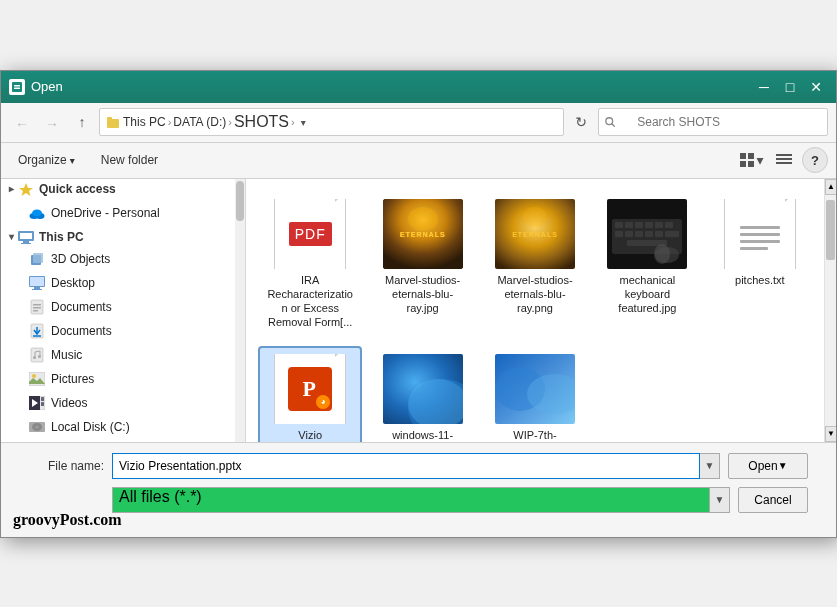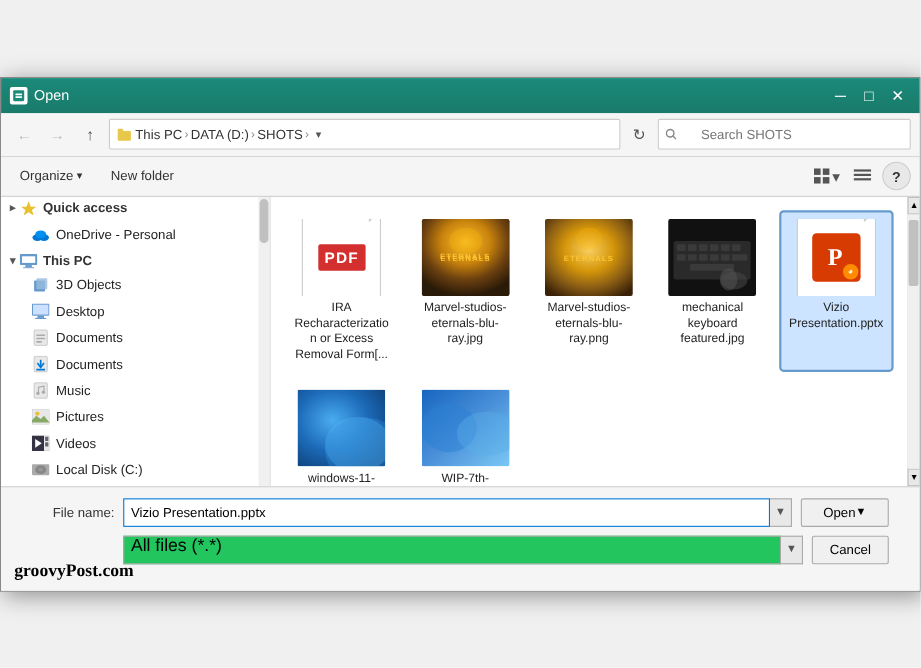--- a/index.html
+++ b/index.html
@@ -313,21 +313,21 @@
       top: 0; right: 0;
       width: 0; height: 0;
       border-left: 10px solid #ccc;
       border-bottom: 10px solid transparent;
       border-top: 0;
     }
     .pdf-badge {
       background: #d32f2f;
       color: #fff;
       font-size: 14px;
-      font-weight: bold;
+      font-weight: normal;
       padding: 4px 6px;
       border-radius: 2px;
       letter-spacing: 1px;
     }
     
     .txt-icon {
       width: 72px;
       height: 85px;
       background: #fff;
       border: 1px solid #ccc;
@@ -630,21 +630,21 @@
       <span class="breadcrumb-item">
         <svg width="14" height="14" viewBox="0 0 14 14" style="margin-right:3px;">
           <rect x="1" y="4" width="12" height="9" fill="#e8c84a" rx="1"></rect>
           <rect x="1" y="2" width="5" height="3" fill="#e8c84a" rx="1"></rect>
         </svg>
       </span>
       <span class="breadcrumb-item" style="color:#333; font-size:12px;">This PC</span>
       <span class="breadcrumb-sep">›</span>
       <span class="breadcrumb-item" style="color:#333; font-size:12px;">DATA (D:)</span>
       <span class="breadcrumb-sep">›</span>
-      <span class="breadcrumb-item" style="color:#333; font-size:12px;">SHOTS</span>
+      <span class="breadcrumb-item" style="color:#333; font-size:16px;">SHOTS</span>
       <span class="breadcrumb-sep">›</span>
       <span class="breadcrumb-dropdown">▾</span>
     </div>
     <button class="refresh-btn">↻</button>
     <div class="search-box">
       <svg width="12" height="12" viewBox="0 0 12 12">
         <circle cx="5" cy="5" r="4" fill="none" stroke="#888" stroke-width="1.5"></circle>
         <line x1="8" y1="8" x2="11" y2="11" stroke="#888" stroke-width="1.5" stroke-linecap="round"></line>
       </svg>
       <input type="text" placeholder="Search SHOTS" style="">
@@ -892,20 +892,33 @@
                 <rect x="58" y="32" width="14" height="6" rx="1" fill="#3a3a3a"></rect>
                 <rect x="20" y="41" width="40" height="6" rx="1" fill="#3a3a3a"></rect>
 
                 <ellipse cx="60" cy="56" rx="12" ry="8" fill="#444" opacity="0.6"></ellipse>
                 <ellipse cx="55" cy="55" rx="8" ry="10" fill="#555" opacity="0.5"></ellipse>
               </svg>
             </div>
             <span class="file-name">mechanical keyboard featured.jpg</span>
           </div>
 
+          <div class="file-item">
+            <div class="file-thumb">
+              <div class="txt-icon">
+                <div class="txt-lines">
+                  <div class="txt-line"></div>
+                  <div class="txt-line"></div>
+                  <div class="txt-line"></div>
+                  <div class="txt-line" style="width:28px;"></div>
+                </div>
+              </div>
+            </div>
+            <span class="file-name">pitches.txt</span>
+          </div>
 
           <div class="file-item selected">
             <div class="file-thumb">
               <div class="pptx-icon">
                 <div class="pptx-badge">
                   <span class="pptx-p">P</span>
                   <div class="pptx-chart-icon">◕</div>
                 </div>
               </div>
             </div>

